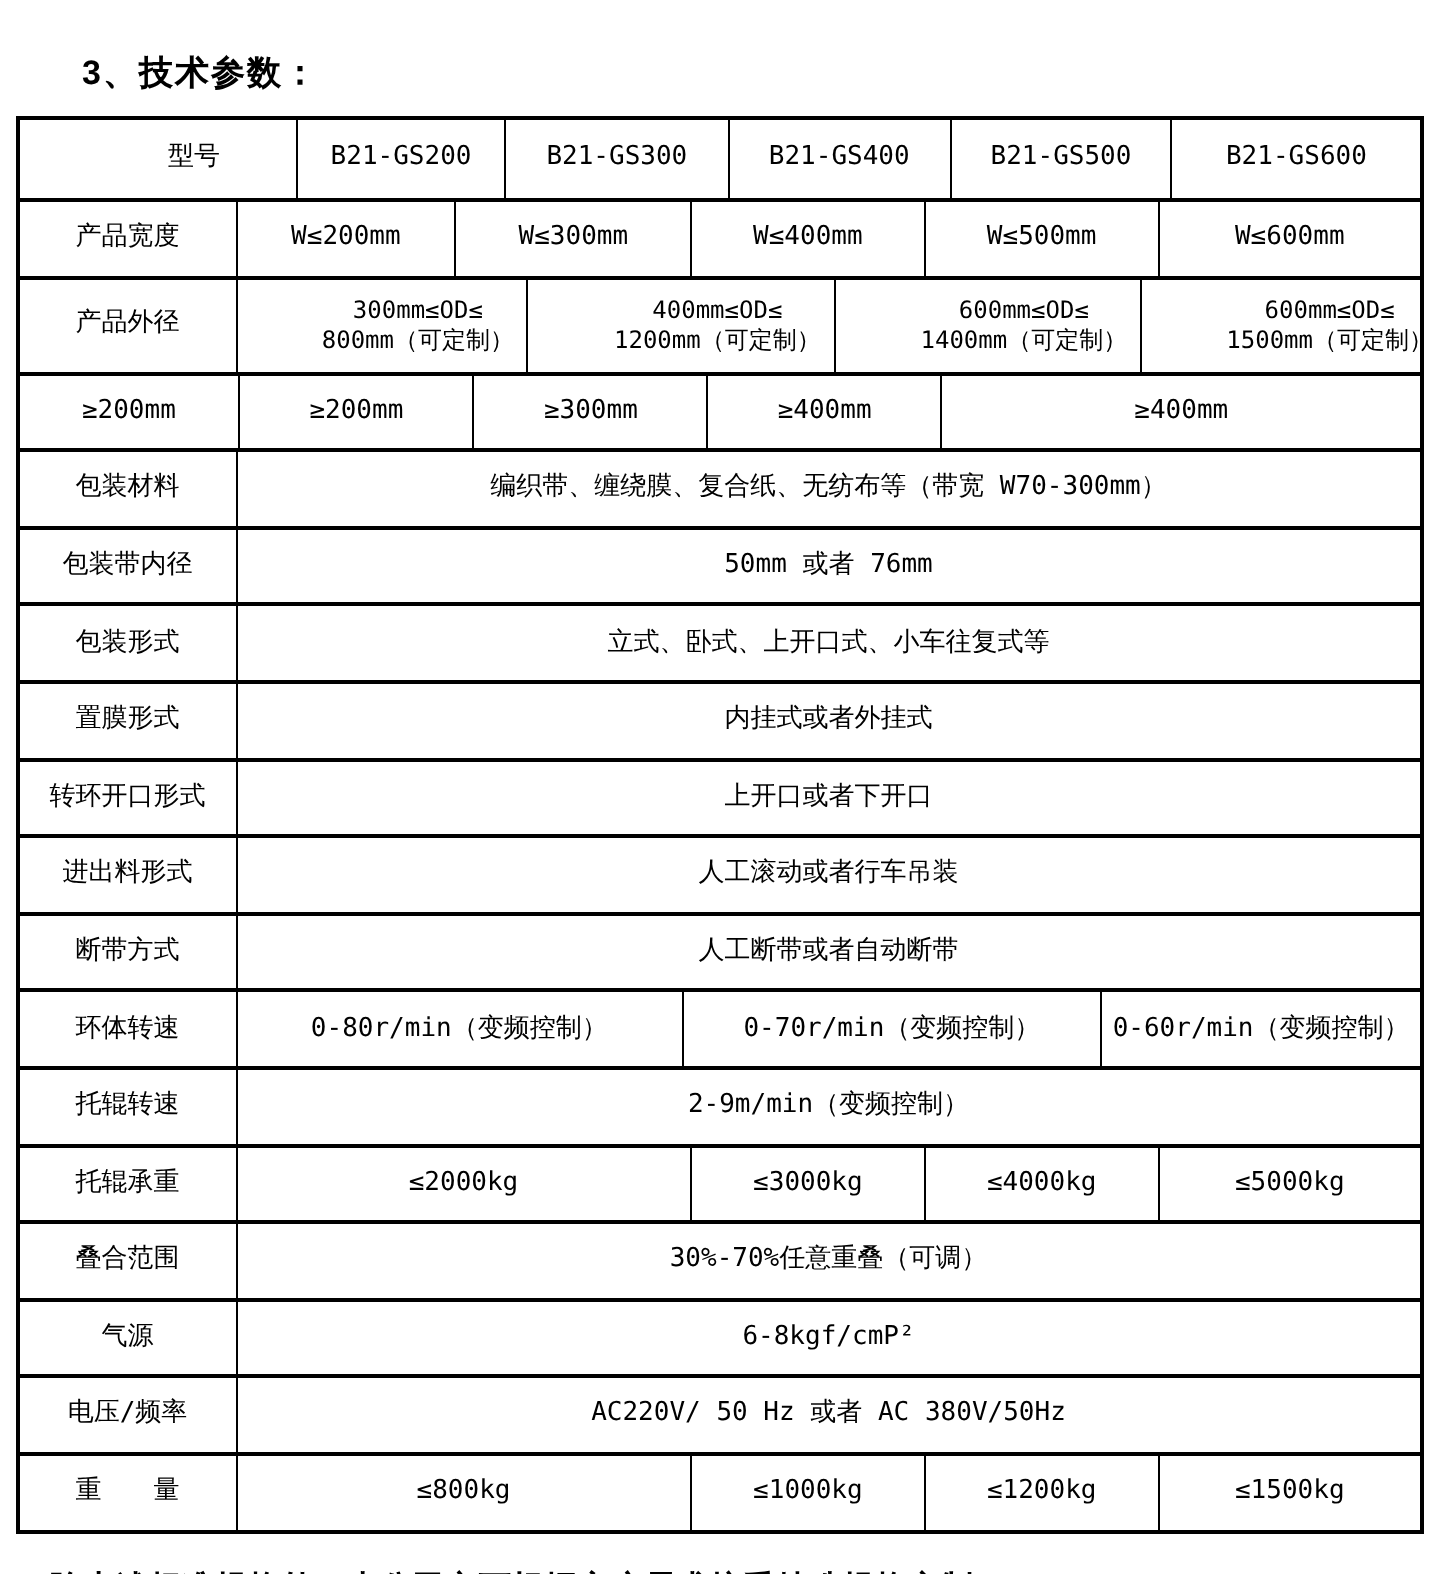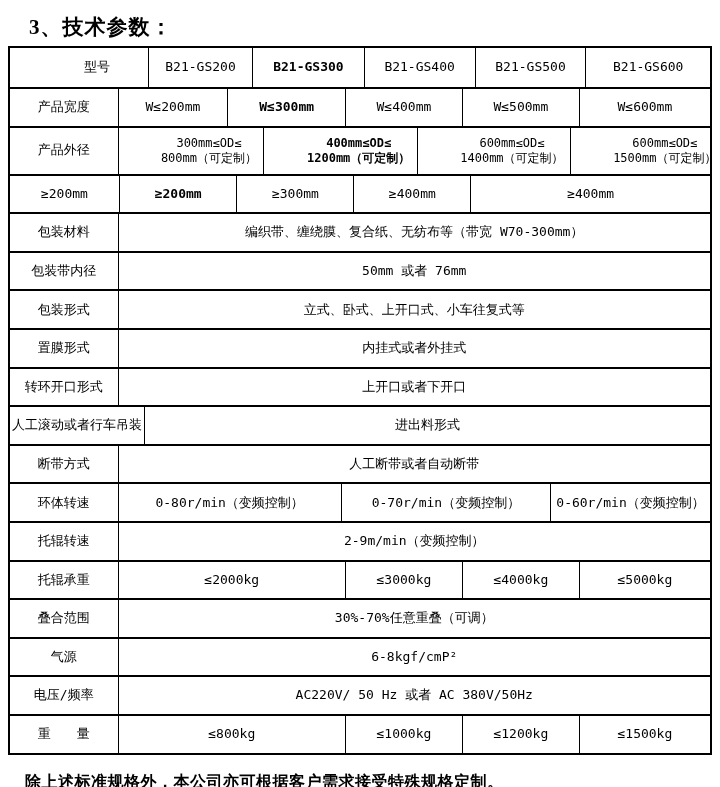--- a/index.html
+++ b/index.html
@@ -4,23 +4,23 @@
 <style>
   html,body{margin:0;padding:0;background:#fff;}
   body{
     width:720px;height:787px;
     font-family:"DejaVu Sans Mono","DejaVu Sans",sans-serif;
     color:#000;
     overflow:hidden;
   }
   .page{width:720px;height:787px;position:relative;background:#fff;}
   .title{
-    font-family:Liberation Serif, serif;
-    font-size:21px;font-weight:bold;
-    margin:4px;padding:9px 0 0 25px;
+    font-family:Liberation Sans, sans-serif;
+    font-size:17px;font-weight:bold;
+    margin:16px;padding:9px 0 0 25px;
     letter-spacing:1px;
   }
   .spec-table{
     position:absolute;left:8px;top:42px;width:704px;
     border:2px solid #000;
     box-sizing:border-box;
     background:#fff;
   }
   .row{display:flex;border-bottom:2px solid #000;height:36.6px;}
   .row:last-child{border-bottom:none;}
@@ -34,21 +34,21 @@
     font-size:13px;
     white-space:pre-line;
     line-height:1.25;
     overflow:hidden;
     flex:0 0 auto;
     padding:0 2px;
   }
   .cell:last-child{border-right:none;flex:1 1 0;width:auto;}
   .lab{width:15.5%;}
   .d1{width:15.7%;}
-  .d2{width:16.8%;font-weight:bold;}
+  .d2{width:16.8%;}
   .d3{width:16.7%;}
   .d4{width:16.7%;}
   .d5{width:18.6%;}
   .w2{width:32.5%;}
   .r1{width:31.9%;}
   .r2{width:29.9%;}
   .sm{font-size:12px;}
   .footer{
     position:absolute;left:25px;top:768px;
     font-family:"DejaVu Sans",sans-serif;
@@ -124,22 +124,22 @@
       <div class="cell lab">置膜形式</div>
       <div class="cell">内挂式或者外挂式</div>
     </div>
 
     <div class="row">
       <div class="cell lab">转环开口形式</div>
       <div class="cell">上开口或者下开口</div>
     </div>
 
     <div class="row">
+      <div class="cell lab">进出料形式</div>
       <div class="cell">人工滚动或者行车吊装</div>
-      <div class="cell lab">进出料形式</div>
     </div>
 
     <div class="row">
       <div class="cell lab">断带方式</div>
       <div class="cell">人工断带或者自动断带</div>
     </div>
 
     <div class="row">
       <div class="cell lab">环体转速</div>
       <div class="cell r1">0-80r/min（变频控制）</div>

